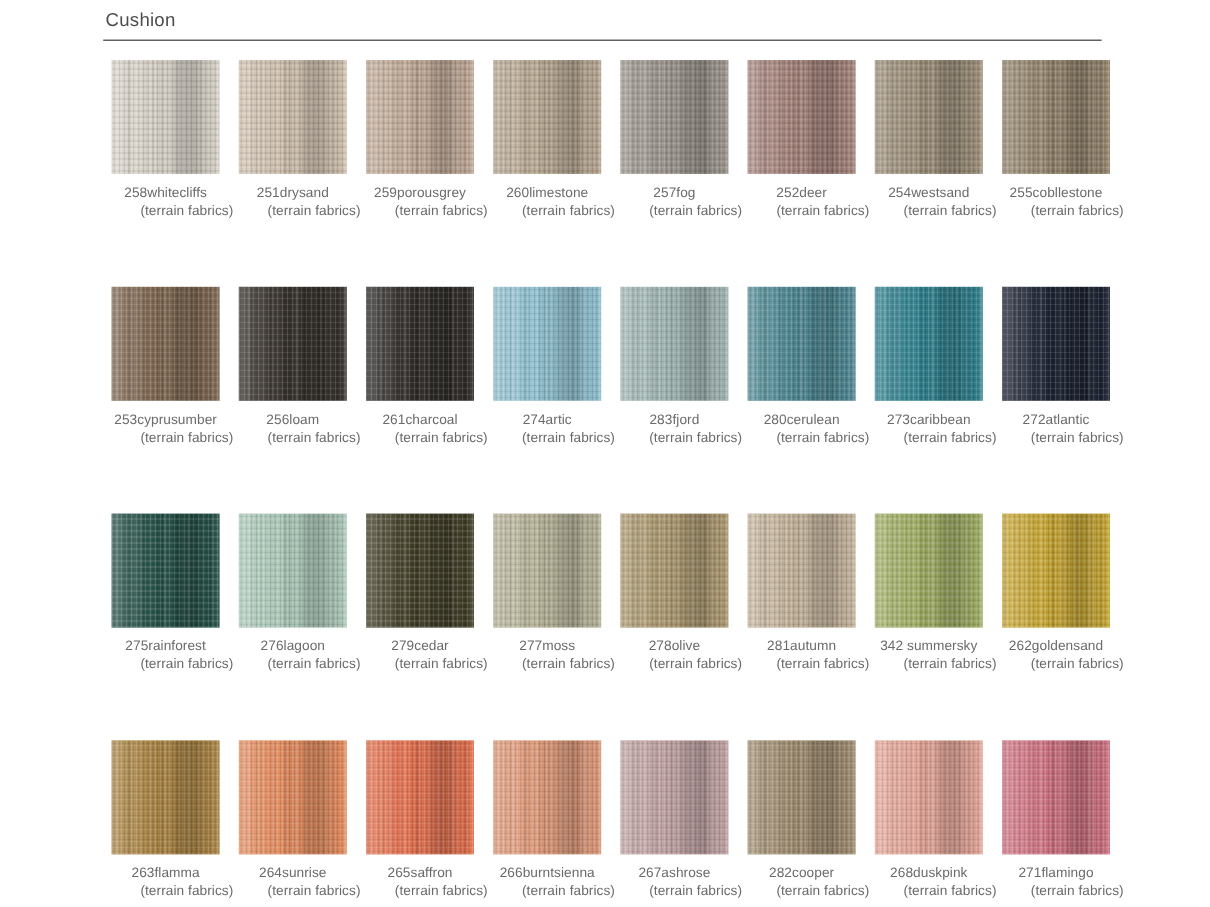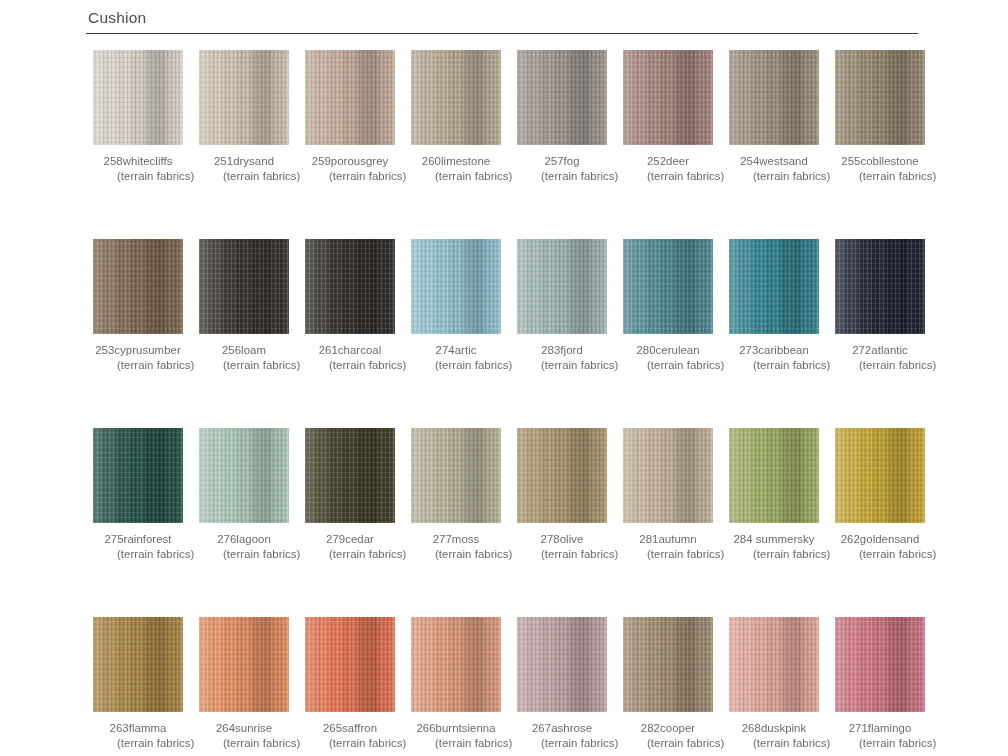--- a/index.html
+++ b/index.html
@@ -371,21 +371,21 @@
           <span class="name">281autumn</span>
           <span class="sub">(terrain fabrics)</span>
         </div>
       </div>
       <div class="swatch-cell">
         <div class="swatch" style="background-color: rgb(156, 171, 97);">
           <div class="weave"></div>
           <div class="shade"></div>
         </div>
         <div class="caption">
-          <span class="name">284 summersky</span>
+          <span class="name">342 summersky</span>
           <span class="sub">(terrain fabrics)</span>
         </div>
       </div>
       <div class="swatch-cell">
         <div class="swatch" style="background-color: rgb(196, 163, 49);">
           <div class="weave"></div>
           <div class="shade"></div>
         </div>
         <div class="caption">
           <span class="name">262goldensand</span>

